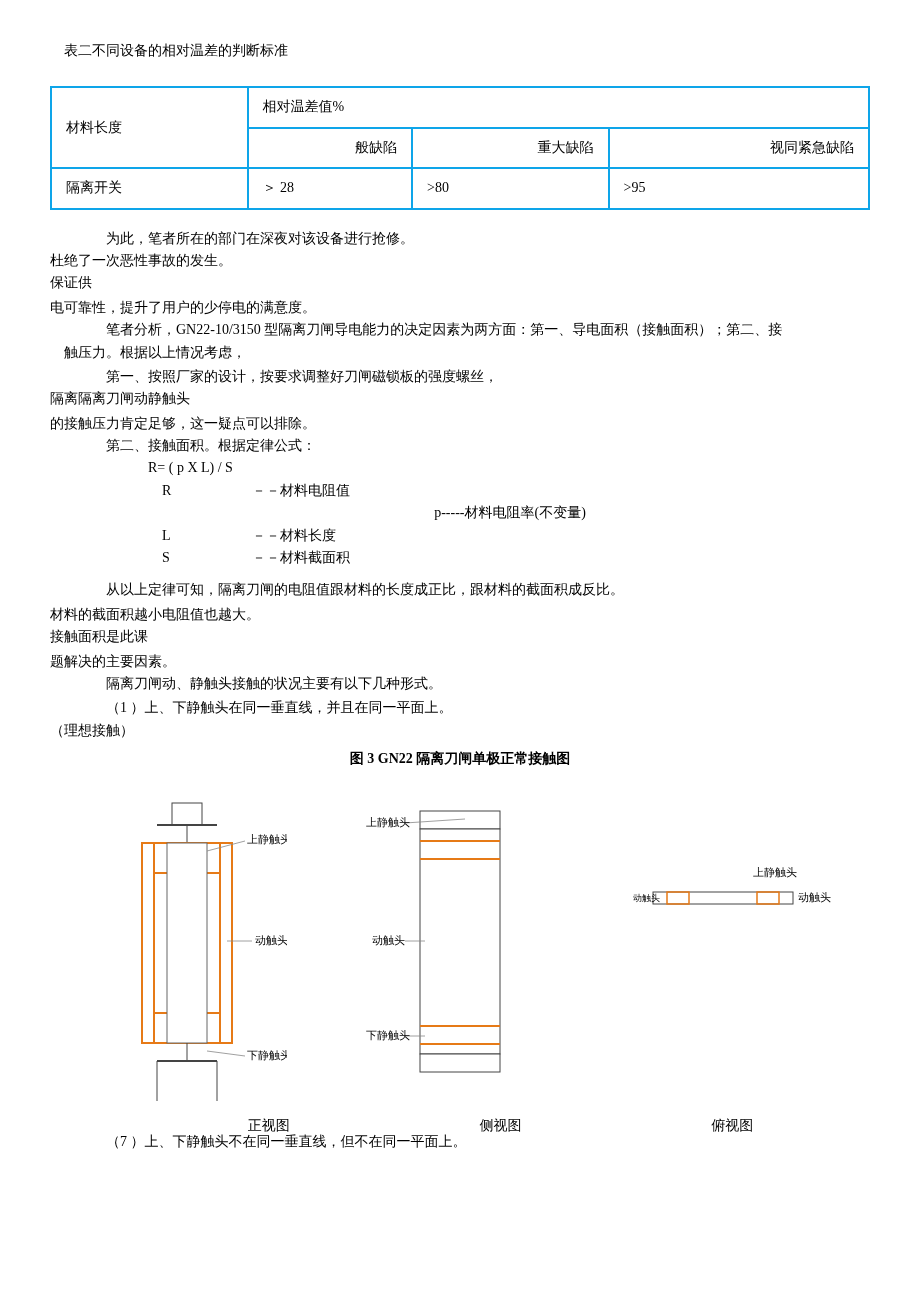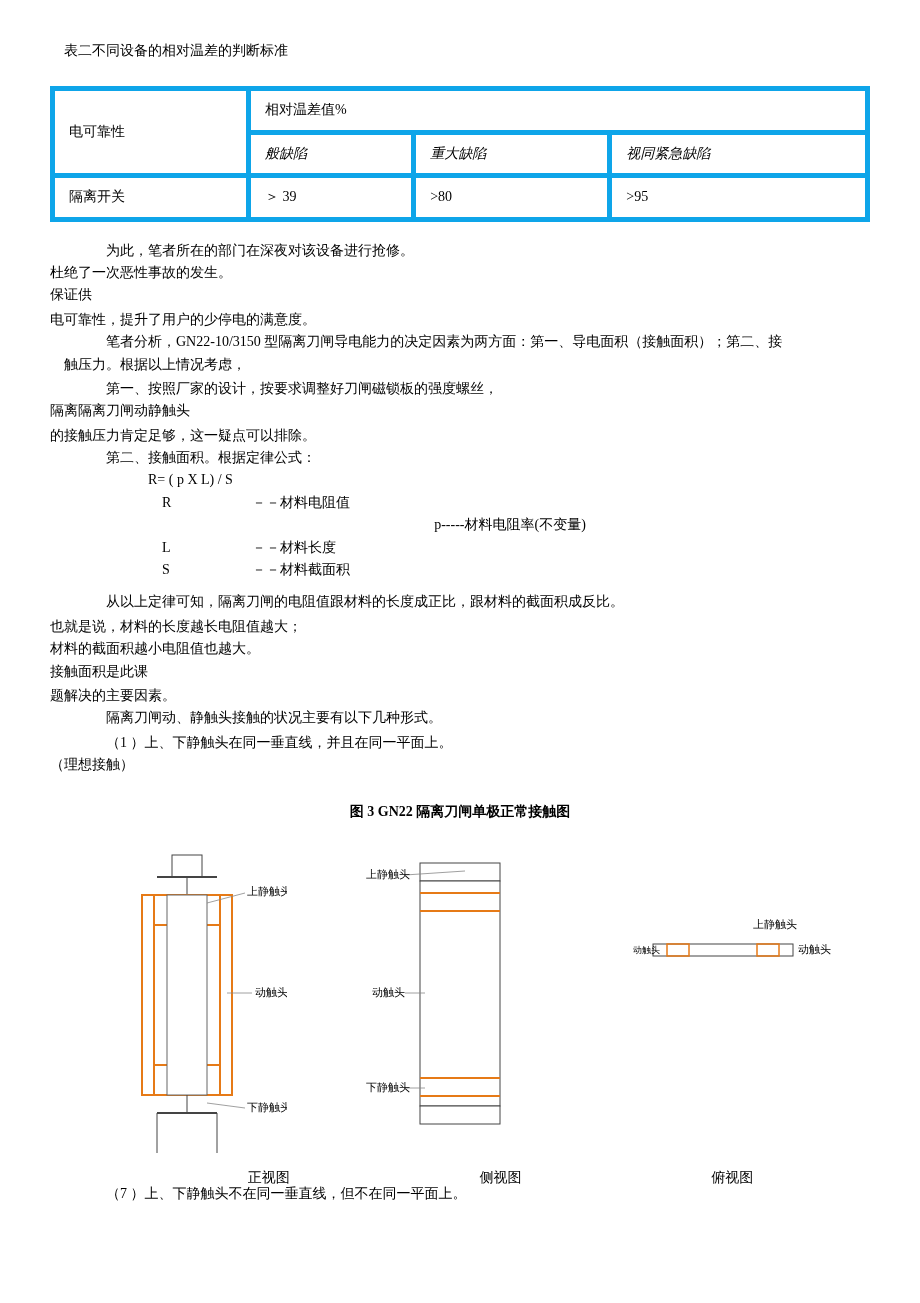--- a/index.html
+++ b/index.html
@@ -15,35 +15,35 @@
   .caption {
     margin-bottom: 24px;
     text-indent: 1em;
   }
   table {
     border-collapse: collapse;
     width: 100%;
     margin-bottom: 18px;
   }
   th, td {
-    border: 5px solid #0ea5e9;
+    border: 2px solid #0ea5e9;
     padding: 8px 14px;
     text-align: left;
     font-weight: normal;
   }
-  td.sub { text-align: left; font-style: italic; }
+  td.sub { text-align: right; }
   .row-line { display: flex; margin: 2px 0; flex-direction: column; }
   .spacer-md { display:inline-block; width:90px; }
   .spacer-lg { display:inline-block; width:110px; }
   .formula { padding-left: 7em; }
   .var-line { display:flex; }
   .var-line .v { width: 60px; padding-left: 8em; }
   .var-line .d { padding-left: 30px; }
   .var-center { text-align:center; padding-left: 100px; }
-  .fig-title { text-align:center; font-weight:bold; margin-top:24px; }
+  .fig-title { text-align:center; font-weight:bold; margin-top:6px; }
   .figures {
     display:flex;
     justify-content:space-around;
     align-items:flex-end;
     margin: 10px 0 4px 0;
     height: 330px;
   }
   .fig { display:flex; flex-direction:column; align-items:flex-start; position:relative; }
   .fig svg { display:block; }
   .label { font-size:11px; fill:#000; font-family:"SimSun"; }
@@ -52,31 +52,31 @@
   .overlay-line { position:relative; margin-top:-6px; }
 </style>
 </head>
 <body>
 
 <div class="caption">表二不同设备的相对温差的判断标准</div>
 
 <table>
   <tbody>
       <tr>
-    <td rowspan="2">电可靠性</td>
+    <td rowspan="2">材料长度</td>
     <td colspan="3">相对温差值%</td>
   </tr>
   <tr>
     <td class="sub">般缺陷</td>
     <td class="sub">重大缺陷</td>
     <td class="sub">视同紧急缺陷</td>
   </tr>
   <tr>
     <td>隔离开关</td>
-    <td>＞ 39</td>
+    <td>＞ 28</td>
     <td>&gt;80</td>
     <td>&gt;95</td>
   </tr>
 </tbody>
   </table>
 
 <div class="row-line">
   <span style="padding-left:4em">为此，笔者所在的部门在深夜对该设备进行抢修。</span>
   <span class="spacer-lg"></span>
   <span>杜绝了一次恶性事故的发生。</span>
@@ -109,21 +109,20 @@
   <span class="d">－－材料长度</span>
 </div>
 <div class="var-line">
   <span class="v">S</span>
   <span class="d">－－材料截面积</span>
 </div>
 
 <div style="padding-left:4em; margin-top:10px">从以上定律可知，隔离刀闸的电阻值跟材料的长度成正比，跟材料的截面积成反比。</div>
 
 <div class="row-line">
-  <span>也就是说，材料的长度越长电阻值越大；</span>
   <span class="spacer-md"></span>
   <span>材料的截面积越小电阻值也越大。</span>
   <span class="spacer-md"></span>
   <span>接触面积是此课</span>
 </div>
 <div>题解决的主要因素。</div>
 
 <div style="padding-left:4em">隔离刀闸动、静触头接触的状况主要有以下几种形式。</div>
 
 <div class="row-line">

